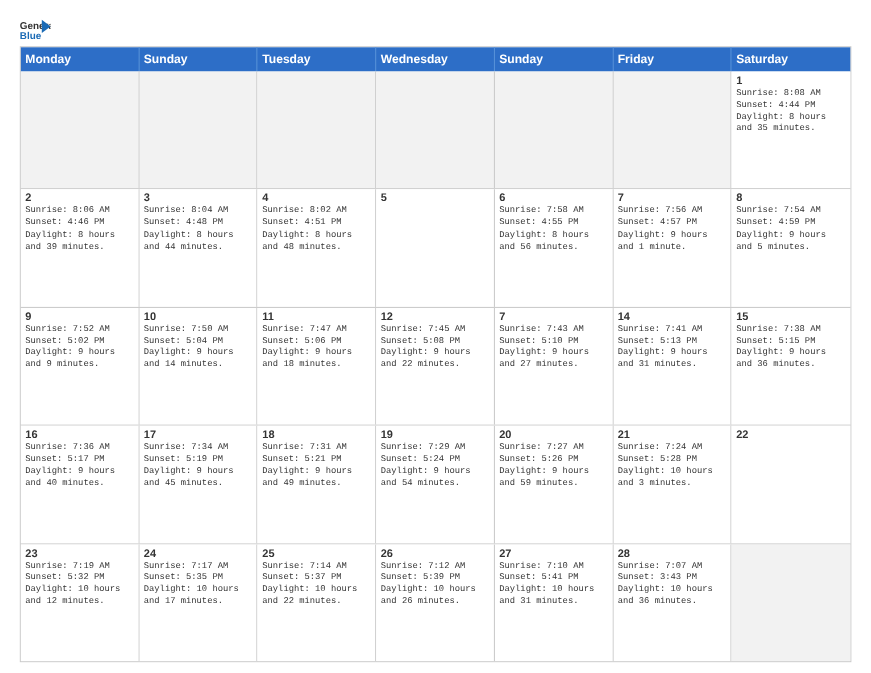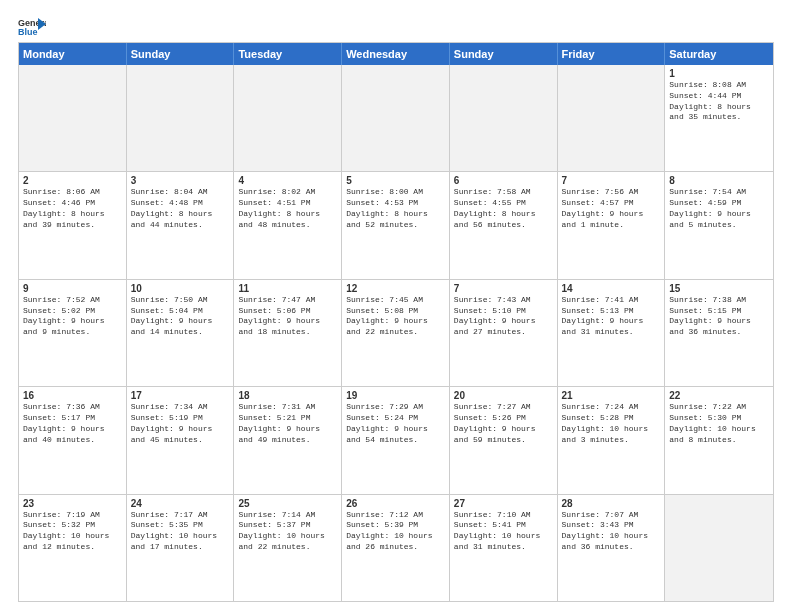--- a/index.html
+++ b/index.html
@@ -157,23 +157,20 @@
 Daylight: 8 hours and 44 minutes.</div>
           </div>
           <div class="cal-cell">
             <span class="day-num">4</span>
             <div class="info">Sunrise: 8:02 AM
 Sunset: 4:51 PM
 Daylight: 8 hours and 48 minutes.</div>
           </div>
           <div class="cal-cell">
             <span class="day-num">5</span>
-            <div class="info">Sunrise: 8:00 AM
-Sunset: 4:53 PM
-Daylight: 8 hours and 52 minutes.</div>
           </div>
           <div class="cal-cell">
             <span class="day-num">6</span>
             <div class="info">Sunrise: 7:58 AM
 Sunset: 4:55 PM
 Daylight: 8 hours and 56 minutes.</div>
           </div>
           <div class="cal-cell">
             <span class="day-num">7</span>
             <div class="info">Sunrise: 7:56 AM
@@ -263,23 +260,20 @@
 Daylight: 9 hours and 59 minutes.</div>
           </div>
           <div class="cal-cell">
             <span class="day-num">21</span>
             <div class="info">Sunrise: 7:24 AM
 Sunset: 5:28 PM
 Daylight: 10 hours and 3 minutes.</div>
           </div>
           <div class="cal-cell">
             <span class="day-num">22</span>
-            <div class="info">Sunrise: 7:22 AM
-Sunset: 5:30 PM
-Daylight: 10 hours and 8 minutes.</div>
           </div>
         </div>
         <div class="cal-row">
           <div class="cal-cell">
             <span class="day-num">23</span>
             <div class="info">Sunrise: 7:19 AM
 Sunset: 5:32 PM
 Daylight: 10 hours and 12 minutes.</div>
           </div>
           <div class="cal-cell">

